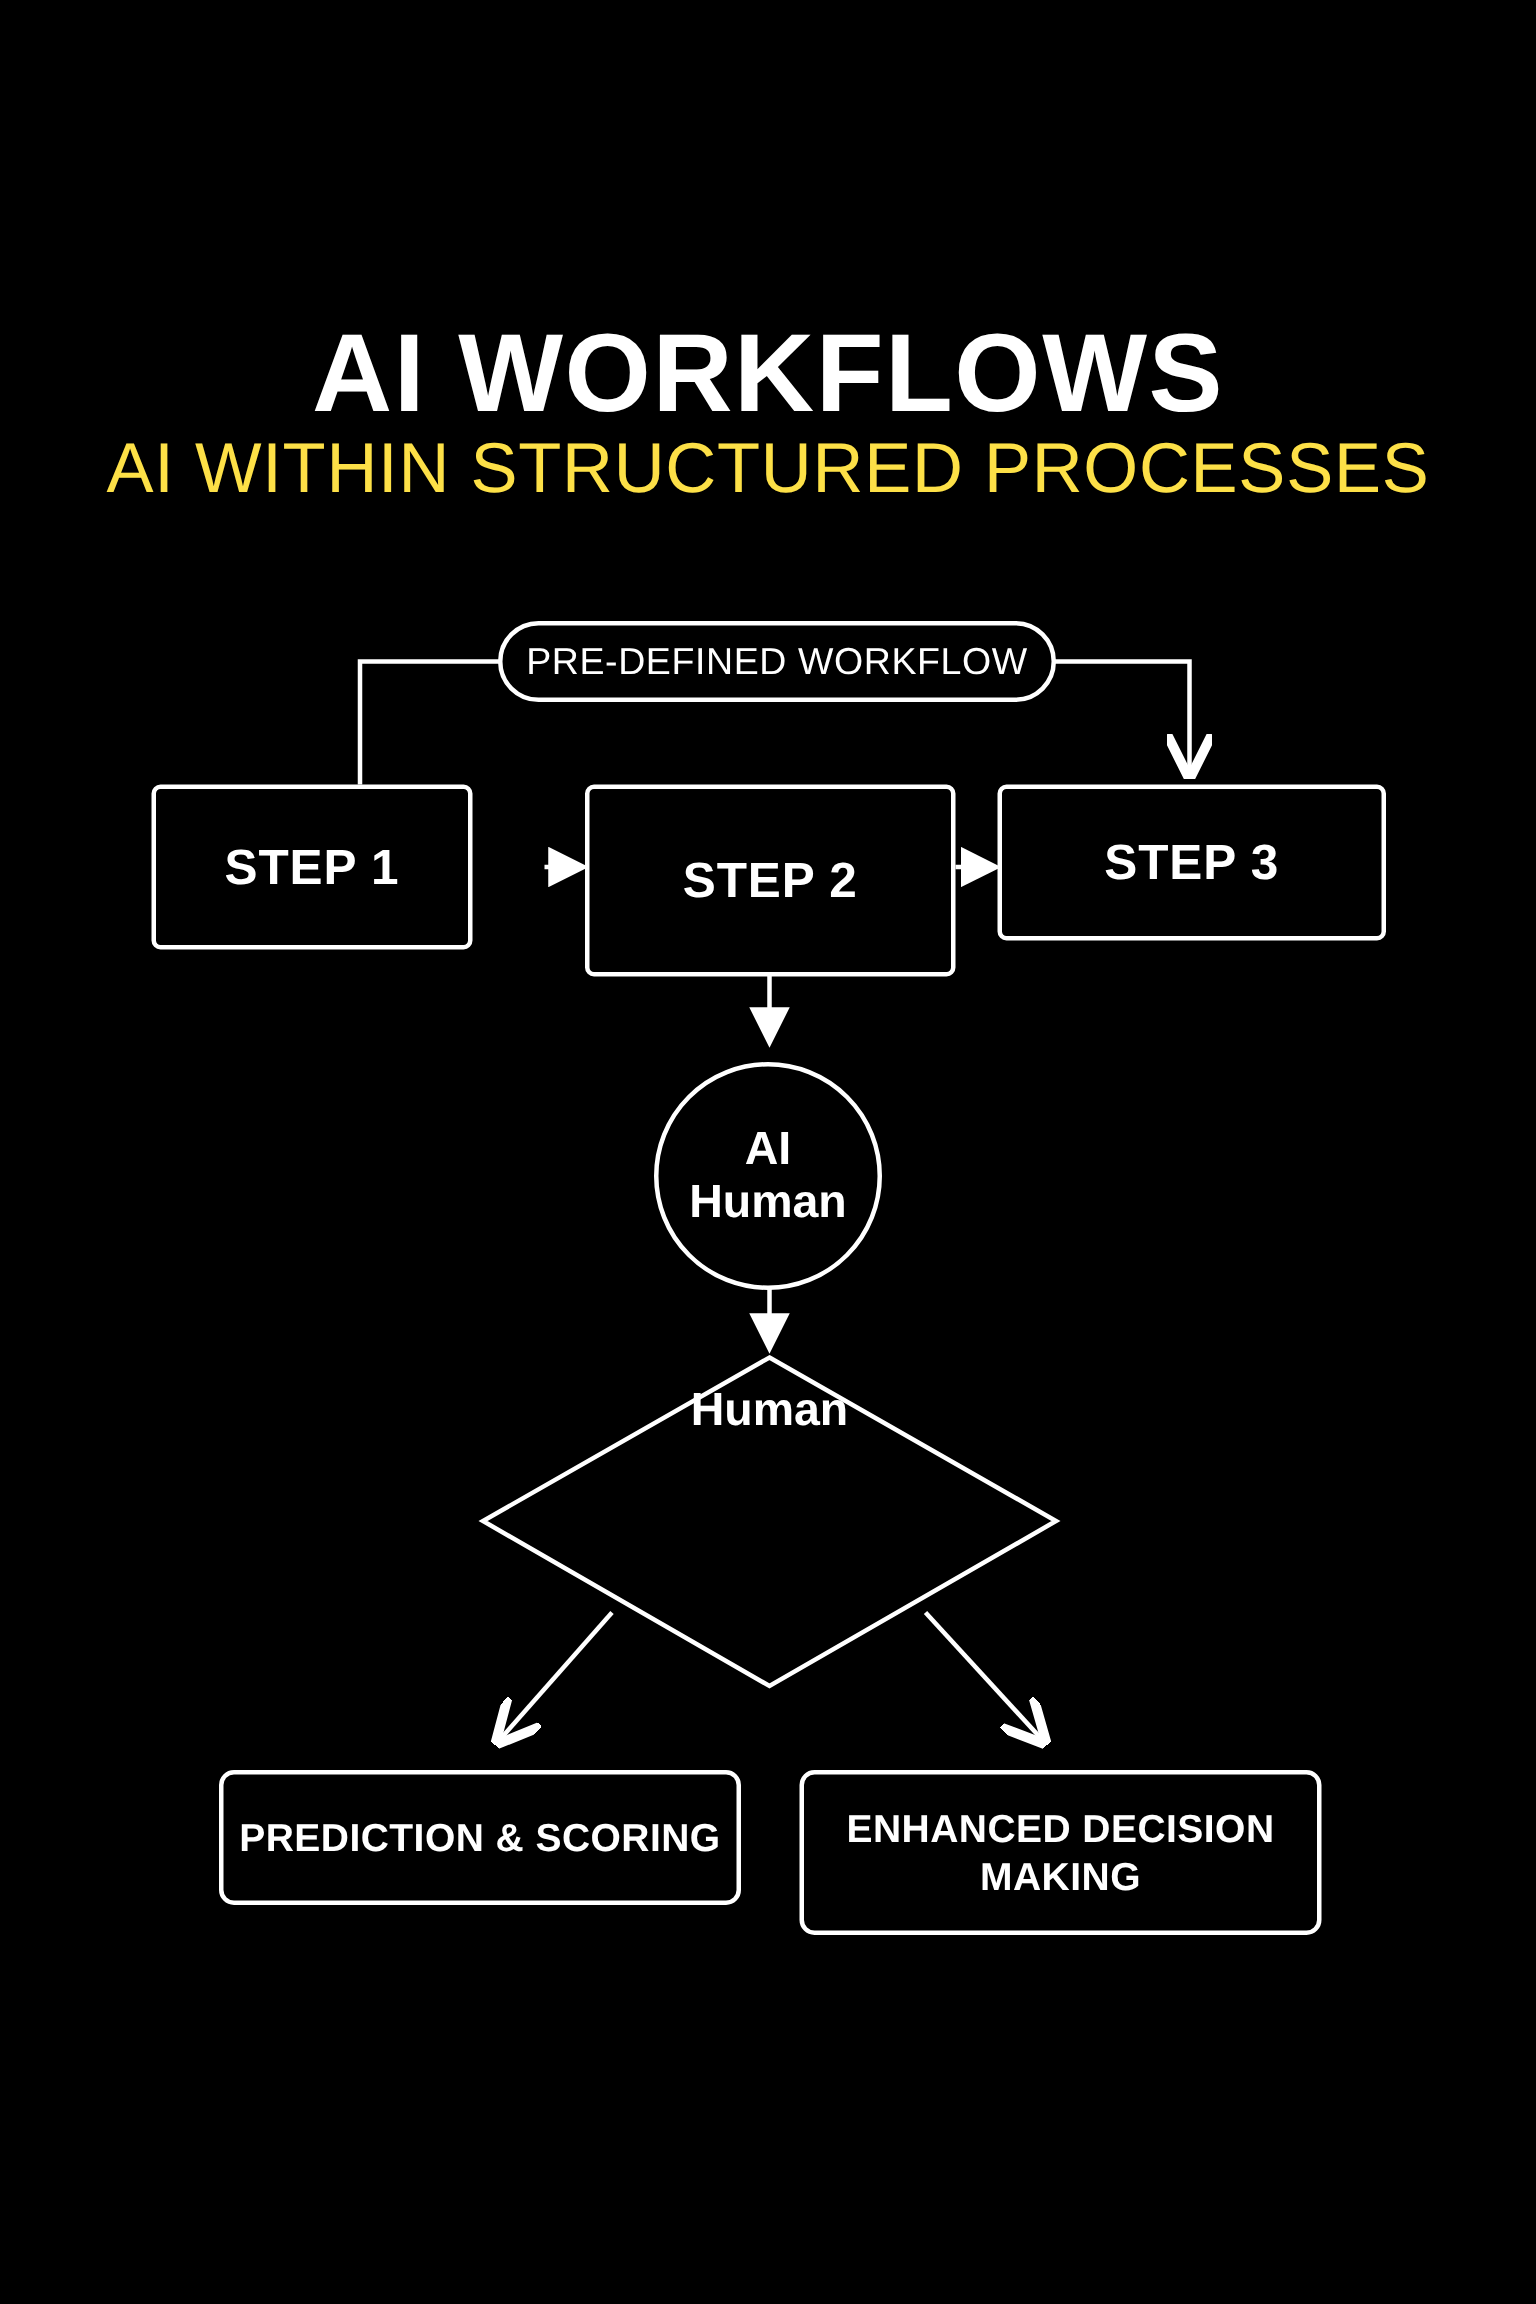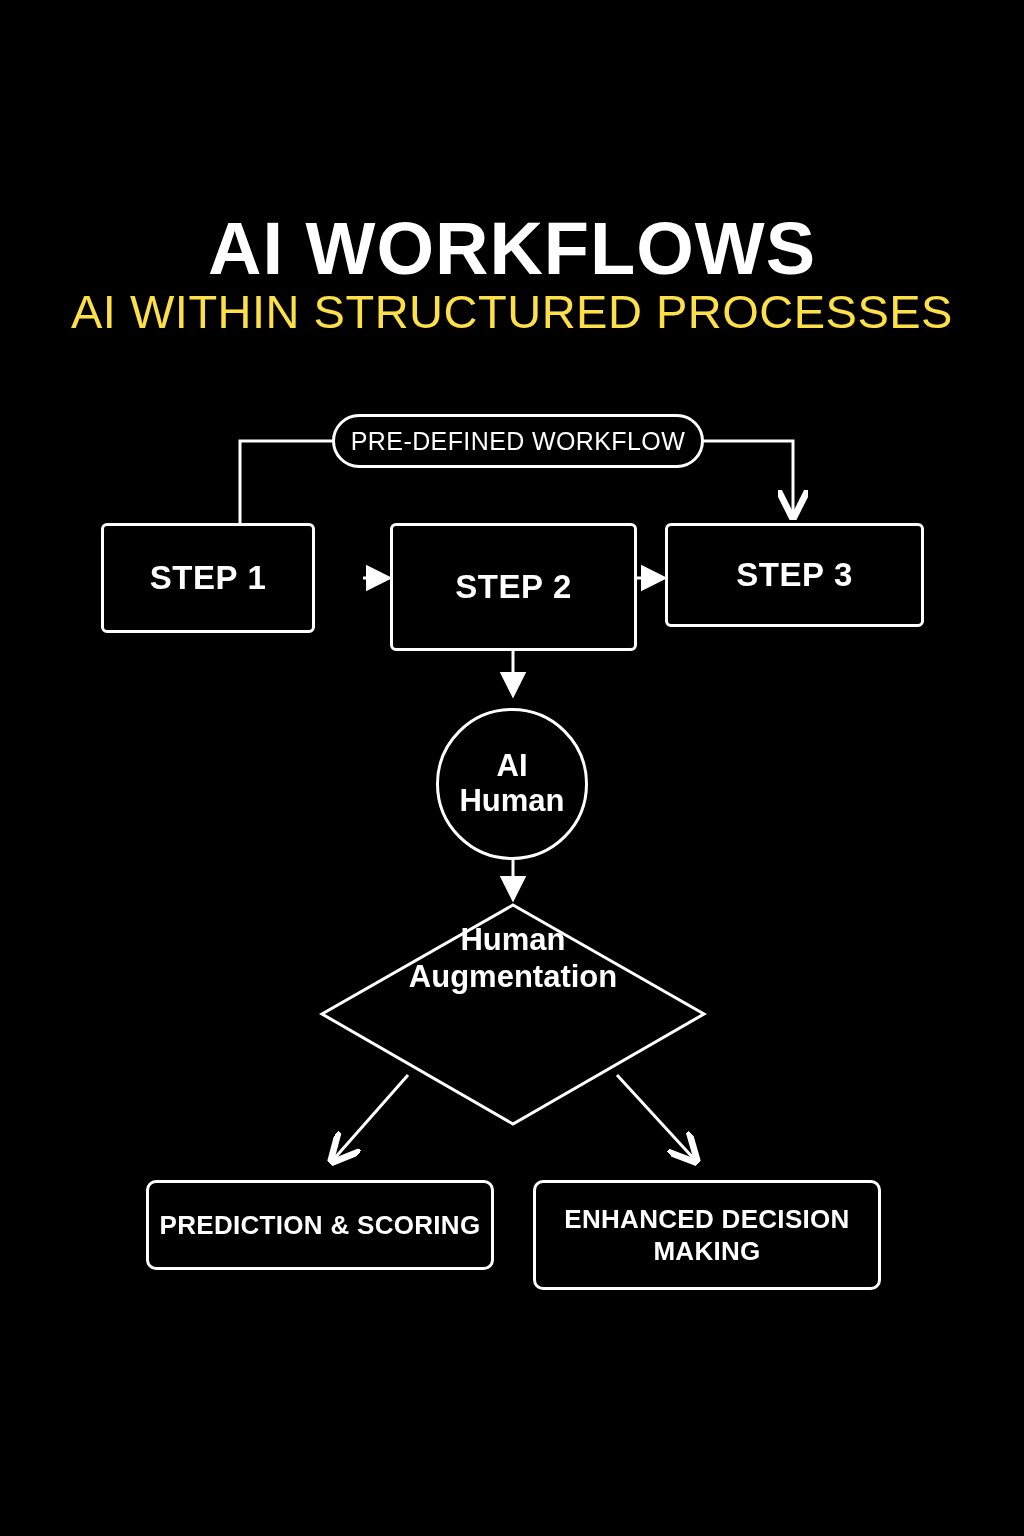--- a/index.html
+++ b/index.html
@@ -149,20 +149,19 @@
 
   <div class="node step-box" style="left:665px; top:523px; width:259px; height:104px;">STEP 3</div>
 
   <div class="node circle" style="left:436px; top:708px; width:152px; height:152px; flex-direction:column;">
     <span>AI</span>
     <span>Human</span>
   </div>
 
   <div class="diamond-label" style="left:322px; top:922px; width:382px;">
     <div>Human</div>
-    <div>Augmentation</div>
   </div>
 
   <div class="node outcome-box" style="left:533px; top:1180px; width:348px; height:110px;">ENHANCED DECISION MAKING</div>
 
   <div class="node outcome-box" style="left:146px; top:1180px; width:348px; height:90px;">PREDICTION &amp; SCORING</div>
 
 </div>
 
 </body></html>

